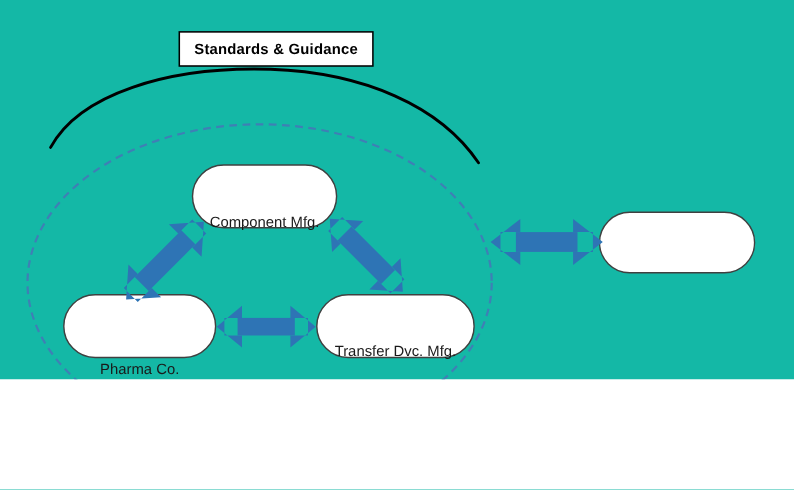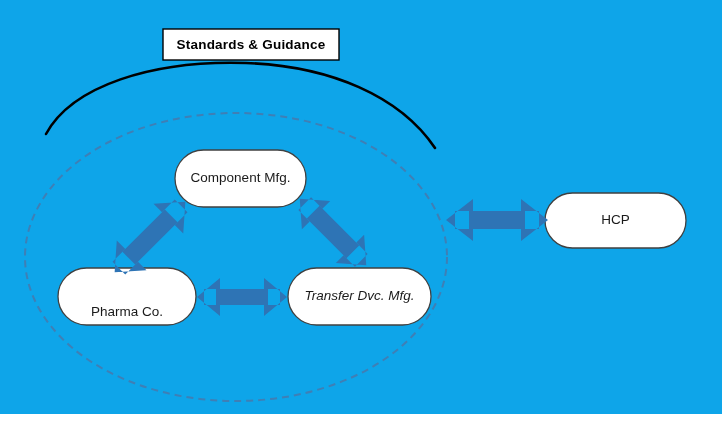--- a/index.html
+++ b/index.html
@@ -6,22 +6,22 @@
     margin: 0;
     padding: 0;
     background: #ffffff;
   }
   body {
     font-family: "Liberation Sans", sans-serif;
   }
   #canvas {
     position: relative;
     width: 722px;
-    height: 414px;
-    background: #0ea5e9;
+    height: 345px;
+    background: #14b8a6;
     overflow: hidden;
   }
   #diagram-svg {
     position: absolute;
     left: 0;
     top: 0;
     width: 722px;
     height: 445px;
   }
   .node-label {
@@ -29,40 +29,41 @@
     display: flex;
     align-items: center;
     justify-content: center;
     text-align: center;
     color: #1a1a1a;
     font-family: "Liberation Sans", sans-serif;
     font-size: 13.5px;
     line-height: 1.2;
     pointer-events: none;
     white-space: nowrap;
+    margin-top: 24px;
   }
   .title-label {
     position: absolute;
     display: flex;
     align-items: center;
     justify-content: center;
     text-align: center;
     color: #000000;
     font-family: "Liberation Sans", sans-serif;
     font-size: 13.5px;
     font-weight: bold;
     letter-spacing: 0.2px;
     white-space: nowrap;
     pointer-events: none;
   }
   
   #label-standards { left: 163px; top: 29px; width: 176px; height: 31px; }
   #label-component { left: 175px; top: 150px; width: 131px; height: 57px; }
   #label-pharma    { left: 58px;  top: 284px; width: 138px; height: 57px; }
-  #label-transfer  { left: 288px; top: 268px; width: 143px; height: 57px; font-style: italic; }
+  #label-transfer  { left: 288px; top: 268px; width: 143px; height: 57px; }
   #label-hcp       { left: 545px; top: 193px; width: 141px; height: 55px; }
 </style>
 </head>
 <body>
 
 <div id="canvas">
 
   <svg id="diagram-svg" viewBox="0 0 722 445" xmlns="http://www.w3.org/2000/svg">
 
     <ellipse cx="236" cy="257" rx="211" ry="144" fill="none" stroke="#3F7FB5" stroke-width="2" stroke-dasharray="7 5" stroke-linecap="butt"></ellipse>
@@ -106,15 +107,14 @@
   </svg>
 
   <div class="title-label" id="label-standards">Standards &amp; Guidance</div>
 
   <div class="node-label" id="label-component">Component Mfg.</div>
 
   <div class="node-label" id="label-pharma">Pharma Co.</div>
 
   <div class="node-label" id="label-transfer">Transfer Dvc. Mfg.</div>
 
-  <div class="node-label" id="label-hcp">HCP</div>
 
 </div>
 
 </body></html>

